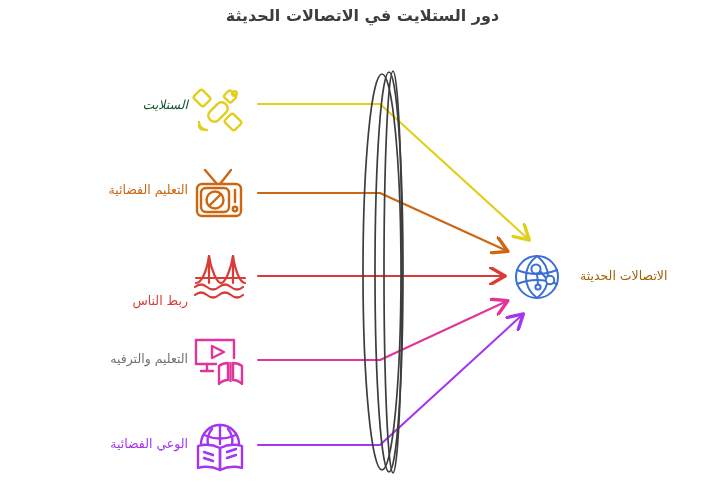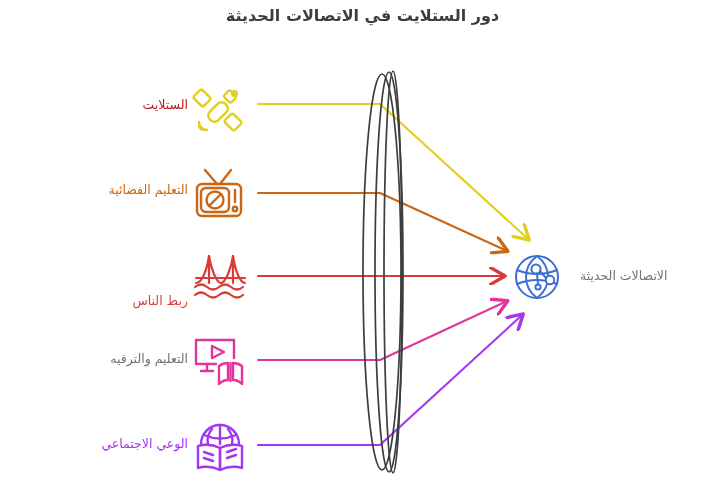--- a/index.html
+++ b/index.html
@@ -33,21 +33,21 @@
     white-space:nowrap;
     text-align:right;
   }
   .src-label{ right:537px; }      
   .icon-box{position:absolute;}
   .target-label{
     position:absolute;
     left:580px;top:268px;
     direction:rtl;
     font-size:12.5px;
-    color:#737373;
+    color:#a16207;
     white-space:nowrap;
   }
 </style>
 </head>
 <body>
 
 <div id="stage">
 
   <div class="title">دور الستلايت في الاتصالات الحديثة</div>
 
@@ -146,25 +146,25 @@
       <path d="M10,15 q16,7 32,0"></path>
       <path d="M4,26 L4,48 C4,48 14,44 26,50 L26,28 C14,22 4,26 4,26 Z"></path>
       <path d="M48,26 L48,48 C48,48 38,44 26,50 L26,28 C38,22 48,26 48,26 Z"></path>
       <path d="M10,32 L19,35"></path>
       <path d="M10,38 L19,41"></path>
       <path d="M33,32 L42,29"></path>
       <path d="M33,38 L42,35"></path>
     </svg>
   </div>
 
-  <div class="node-label src-label" style="top:97px;color:#b91c1c;">الستلايت</div>
+  <div class="node-label src-label" style="top:97px;color:#14532d;font-style:italic;">الستلايت</div>
   <div class="node-label src-label" style="top:182px;color:#CC6611;">التعليم الفضائية</div>
   <div class="node-label src-label" style="top:269px;color:#DB3B36;margin-top:24px;">ربط الناس</div>
   <div class="node-label src-label" style="top:351px;color:#737373;">التعليم والترفيه</div>
-  <div class="node-label src-label" style="top:436px;color:#A435F0;">الوعي الاجتماعي</div>
+  <div class="node-label src-label" style="top:436px;color:#A435F0;">الوعي الفضائية</div>
 
   <div class="icon-box" style="left:513px;top:253px;">
     <svg width="48" height="48" viewBox="0 0 48 48" fill="none" stroke="#3B6FD4" stroke-width="2" stroke-linecap="round" stroke-linejoin="round">
       <circle cx="24" cy="24" r="21"></circle>
       <path d="M24,3 C16,9 13,17 13,24 C13,31 16,39 24,45"></path>
       <path d="M24,3 C32,9 35,17 35,24 C35,31 32,39 24,45"></path>
       <path d="M4,17 q20,8 40,0"></path>
       <path d="M4,31 q20,-8 40,0"></path>
       <circle cx="23" cy="16" r="4.6" fill="#ffffff"></circle>
       <circle cx="37" cy="27" r="4.2" fill="#ffffff"></circle>

